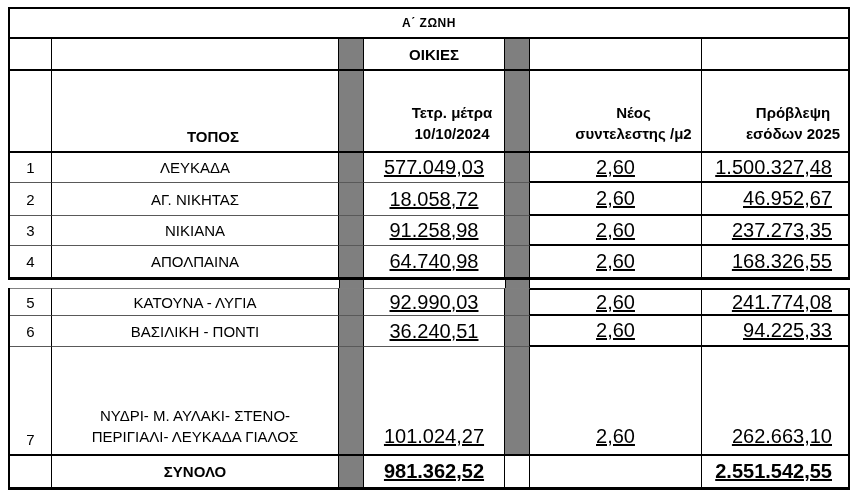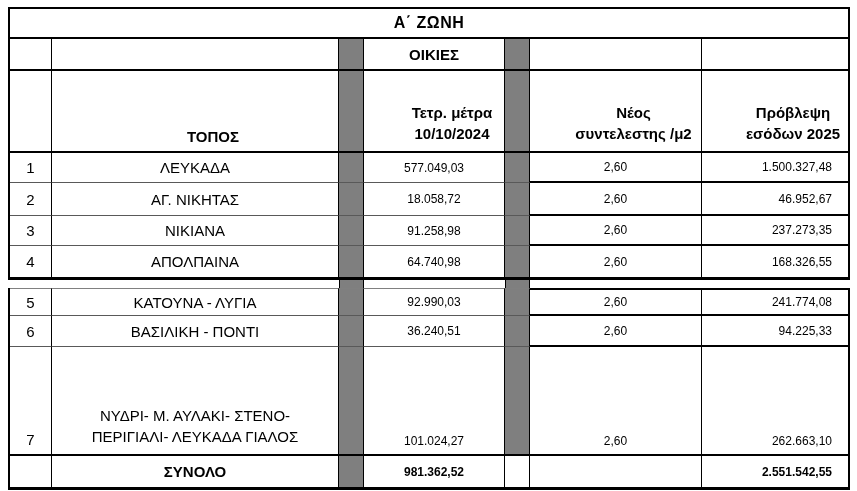--- a/index.html
+++ b/index.html
@@ -12,30 +12,30 @@
   .block2{position:absolute;left:8px;top:288px;width:842px;
           border:2px solid #000;border-top:0;border-bottom-width:3px;
           grid-template-rows:28px 31px 109px 31px;}
   .gapstrip{position:absolute;left:8px;top:280px;width:842px;height:8px;background:#fff;}
   .gapstrip .gbarfree{position:absolute;top:0;height:8px;width:25px;background:#7f7f7f;
           border-left:1px solid #000;border-right:1px solid #000;box-sizing:border-box;}
   .c{display:flex;align-items:center;justify-content:center;box-sizing:border-box;
      font-size:15px;overflow:hidden;}
   .vr{border-right:1px solid #000;}
   .gbar{background:#7f7f7f;}
-  .title-cell{grid-column:1/-1;border-bottom:2px solid #000;font-weight:bold;font-size:16px;letter-spacing:.5px;}
+  .title-cell{grid-column:1/-1;border-bottom:2px solid #000;font-weight:bold;font-size:12px;letter-spacing:.5px;}
   .hb2{border-bottom:2px solid #000;}
   .sep-light{border-bottom:1px solid #595959;}
   .sep-dark{border-bottom:2px solid #000;}
   .top-light{border-top:1px solid #808080;}
   .top-dark{border-top:2px solid #000;}
   .bold{font-weight:bold;}
   .pre{white-space:pre-line;text-align:center;line-height:1.45;}
   .bottom{align-items:flex-end;padding-bottom:6px;}
-  .numcell{font-size:12px;}
+  .numcell{font-size:20px;text-decoration:underline;}
   .right{justify-content:flex-end;padding-right:16px;}
   .hdr{font-weight:bold;font-size:15px;padding-left:36px;}
 </style>
 </head>
 <body>
 
 <div class="page">
 
   <div class="grid block1">
 

